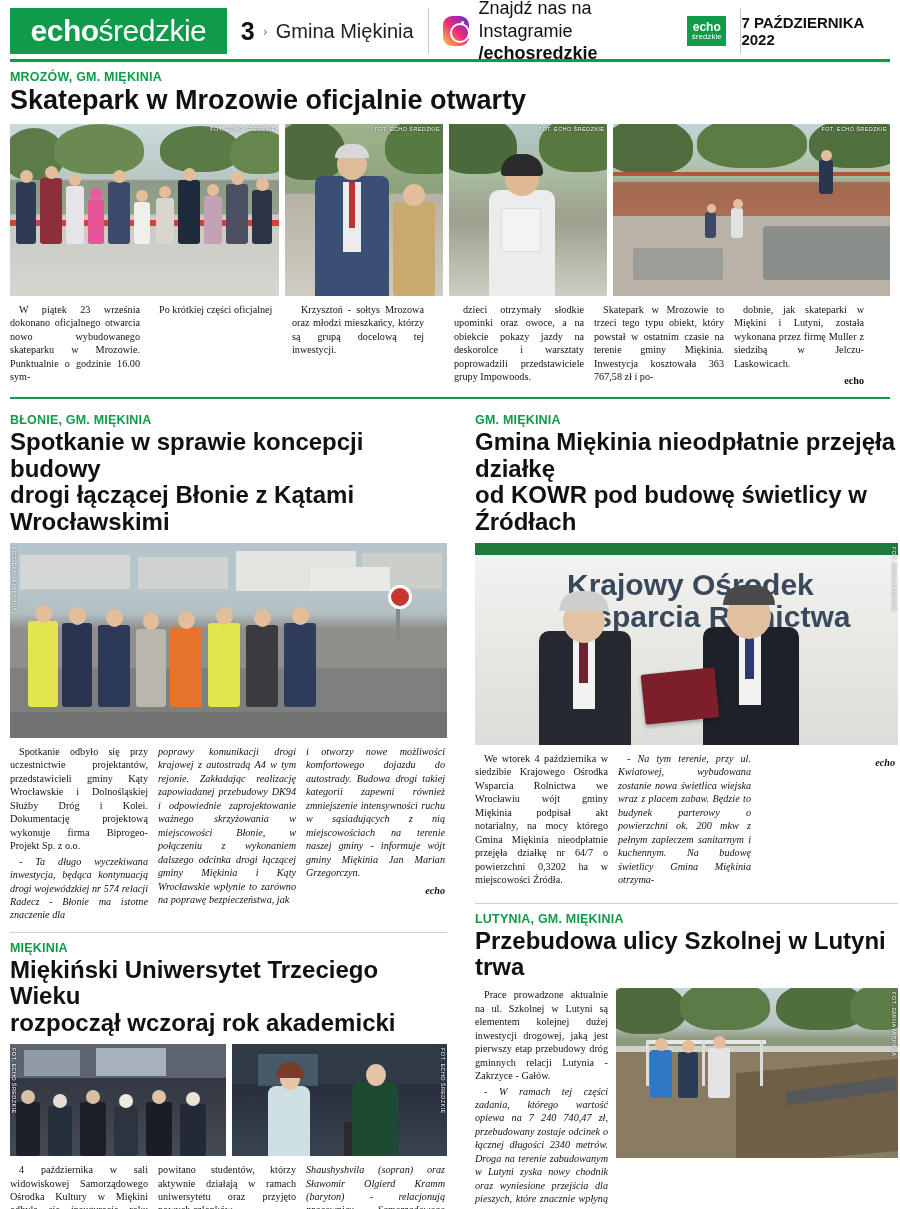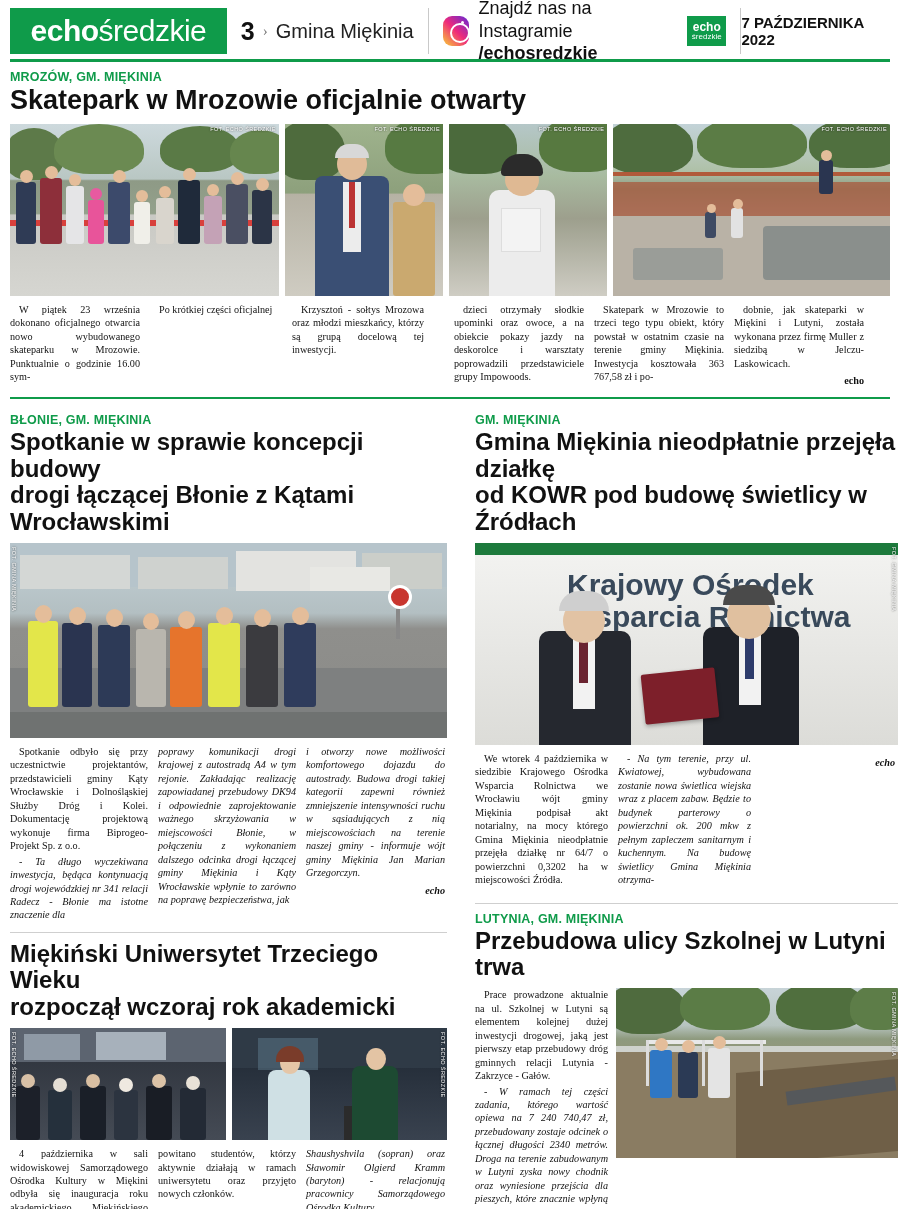--- a/index.html
+++ b/index.html
@@ -284,35 +284,36 @@
           <div class="head" style="left:244px;top:66px;width:17px;height:18px;"></div>
           <div class="person" style="left:274px;top:80px;width:32px;height:84px;background:#2f3c5c;"></div>
           <div class="head" style="left:282px;top:64px;width:17px;height:18px;"></div>
           <div style="position:absolute;left:0;right:0;bottom:0;height:26px;background:#6f7271;"></div>
           <div class="credit vert-left">FOT. GMINA MIĘKINIA</div>
         </div>
 
         <div class="cols" style="margin-top:7px;">
           <div class="col" style="width:138px;">
             <p>Spotkanie odbyło się przy uczestnictwie projektantów, przedstawicieli gminy Kąty Wrocławskie i Dolnośląskiej Służby Dróg i Kolei. Dokumentację projektową wykonuje firma Biprogeo-Projekt Sp. z o.o.</p>
-            <p class="i">- Ta długo wyczekiwana inwestycja, będąca kontynuacją drogi wojewódzkiej nr 341 relacji Radecz - Błonie ma istotne znaczenie dla</p>
+            <p class="i">- Ta długo wyczekiwana inwestycja, będąca kontynuacją drogi wojewódzkiej nr 574 relacji Radecz - Błonie ma istotne znaczenie dla</p>
           </div>
           <div class="col i" style="width:138px;">
             <p class="noind">poprawy komunikacji drogi krajowej z autostradą A4 w tym rejonie. Zakładając realizację zapowiadanej przebudowy DK94 i odpowiednie zaprojektowanie ważnego skrzyżowania w miejscowości Błonie, w połączeniu z wykonaniem dalszego odcinka drogi łączącej gminy Miękinia i Kąty Wrocławskie wpłynie to zarówno na poprawę bezpieczeństwa, jak</p>
           </div>
           <div class="col i" style="width:139px;">
             <p class="noind">i otworzy nowe możliwości komfortowego dojazdu do autostrady. Budowa drogi takiej kategorii zapewni również zmniejszenie intensywności ruchu w sąsiadujących z nią miejscowościach na terenie naszej gminy - informuje wójt gminy Miękinia Jan Marian Grzegorczyn.</p>
             <div class="sig">echo</div>
           </div>
         </div>
       </div>
 
       <div class="hr-thin"></div>
 
       <div>
+        <div class="kicker">MIĘKINIA</div>
         <div class="headline small">
           <span>Miękiński Uniwersytet Trzeciego Wieku</span><br>
           <span>rozpoczął wczoraj rok akademicki</span>
         </div>
 
         <div style="display:flex;gap:6px;margin-top:4px;">
           <div class="photo" style="width:216px;height:112px;">
             <div style="position:absolute;inset:0;background:linear-gradient(#2a2f38,#454b55);"></div>
             <div style="position:absolute;left:0;right:0;top:0;height:34px;background:#5c6470;"></div>
             <div style="position:absolute;left:14px;top:6px;width:56px;height:26px;background:#8f9aa6;"></div>

